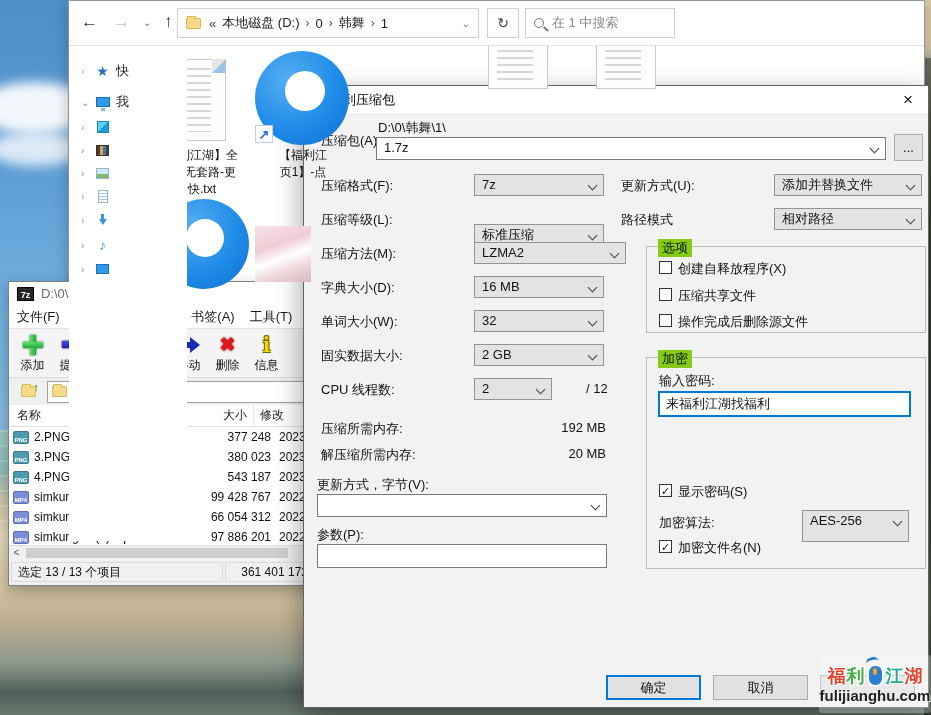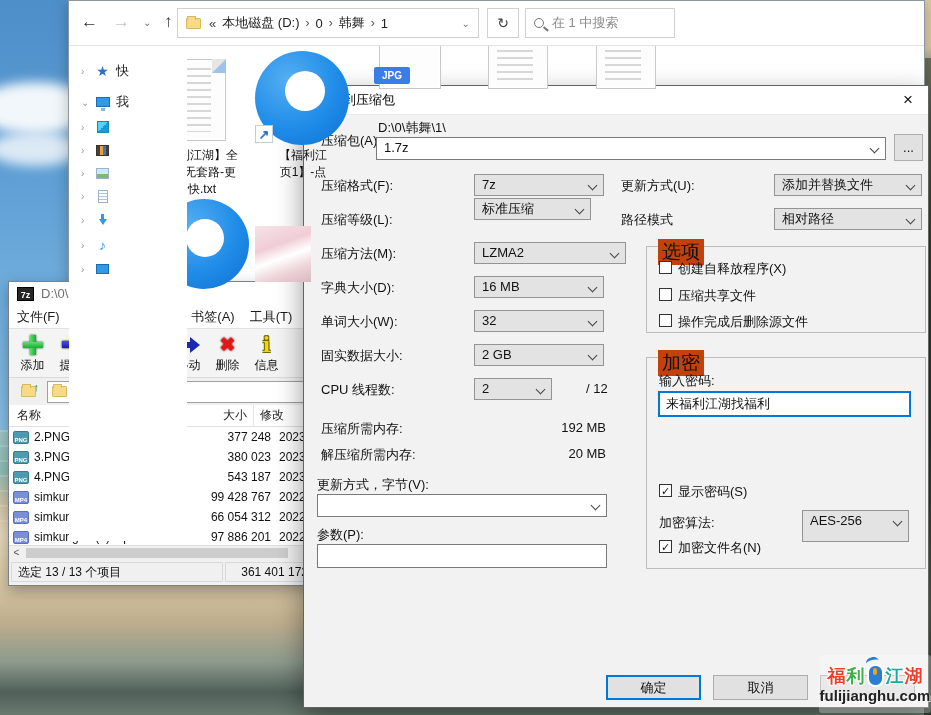--- a/index.html
+++ b/index.html
@@ -17,21 +17,21 @@
   
   .win{position:absolute;background:#fff;border:1px solid #8f979e;box-shadow:0 6px 18px rgba(0,0,0,.35)}
   .combo{position:absolute;background:#e3e3e3;border:1px solid #949494;font-size:13px;color:#111;line-height:20px;padding:0 20px 0 7px;white-space:nowrap;overflow:hidden}
   .combo.lite{background:#fff;border-color:#7a7a7a}
   .chev{position:absolute;right:7px;top:7px;width:7px;height:7px;border-left:1.5px solid #444;border-bottom:1.5px solid #444;transform:rotate(-45deg)}
   .btn{position:absolute;background:#e1e1e1;border:1px solid #adadad;font-size:13px;color:#111;text-align:center}
   .cb{position:absolute;width:13px;height:13px;background:#fff;border:1px solid #333;font-size:11px;line-height:12px;text-align:center;color:#111}
   .cb-label{position:absolute;font-size:13px;color:#111;white-space:nowrap}
   .lbl{position:absolute;font-size:13px;color:#111;white-space:nowrap}
   .group{position:absolute;border:1px solid #bdbdbd}
-  .group-title{position:absolute;top:-8px;left:11px;background:#c2410c;padding:0 4px;font-size:19px;color:#111}
+  .group-title{position:absolute;top:-8px;left:11px;background:#84cc16;padding:0 4px;font-size:13px;color:#111}
 
   
   .explorer{left:68px;top:0;width:857px;height:540px;box-shadow:0 4px 14px rgba(0,0,0,.25)}
   .ex-toolbar{position:absolute;left:0;top:0;width:100%;height:45px;background:#fff;border-bottom:1px solid #e3e3e3;z-index:3}
   .navg{position:absolute;top:11px;font-size:17px;color:#333}
   .box{position:absolute;top:7px;height:30px;background:#fff;border:1px solid #d0d0d0;display:flex;align-items:center;font-size:13px;color:#222}
   .crumb-sep{color:#555;margin:0 6px;font-size:12px}
   .folder{position:relative;width:15px;height:11px;background:#f7d98a;border:1px solid #d9b95e;border-radius:1px}
   .folder::before{content:"";position:absolute;left:0;top:-3px;width:7px;height:3px;background:#f7d98a;border:1px solid #d9b95e;border-bottom:none;border-radius:1px 1px 0 0}
   .lens{position:relative;width:10px;height:10px;border:1.6px solid #777;border-radius:50%}
@@ -236,24 +236,20 @@
 
     <div class="donut" style="left:186px;top:50px;width:94px;height:94px">
         <div class="donut-hole" style="left:30px;top:20px;width:40px;height:40px"></div>
       </div>
     <div class="sc-badge" style="left:186px;top:124px">↗</div>
     <div class="file-label" style="left:186px;top:146px;width:96px">
       <div>【福利江</div>
       <div>页1】-点</div>
     </div>
 
-    <div class="doc-icon" style="left:310px;top:12px;width:62px;height:76px">
-      <div class="doc-fold" style="border-top-color:#3a7de8"></div>
-      <div class="jpg-chip" style="left:-6px;bottom:4px;width:36px;height:17px;line-height:17px">JPG</div>
-    </div>
 
     <div class="doc-icon" style="left:419px;top:12px;width:60px;height:76px">
         <div class="doc-lines"></div>
         <div class="doc-fold" style="border-top-color:#cfcfcf"></div>
       </div>
     <div class="doc-icon" style="left:527px;top:12px;width:60px;height:76px">
         <div class="doc-lines"></div>
         <div class="doc-fold" style="border-top-color:#cfcfcf"></div>
       </div>
 
@@ -398,21 +394,21 @@
   </div>
 
   <span class="lbl" style="left:17px;top:46px">压缩包(A)</span>
   <span class="lbl" style="left:74px;top:33px">D:\0\韩舞\1\</span>
   <div class="combo lite" style="left:72px;top:51px;width:510px;height:23px"><span>1.7z</span><span class="chev"></span></div>
   <div class="btn" style="left:590px;top:48px;width:29px;height:27px;line-height:25px">...</div>
 
   <span class="lbl" style="left:17px;top:91px">压缩格式(F):</span>
   <div class="combo" style="left:170px;top:88px;width:130px;height:22px"><span>7z</span><span class="chev"></span></div>
   <span class="lbl" style="left:17px;top:125px">压缩等级(L):</span>
-  <div class="combo" style="left:170px;top:112px;width:117px;height:22px"><span>标准压缩</span><span class="chev"></span></div>
+  <div class="combo" style="left:170px;top:138px;width:130px;height:22px"><span>标准压缩</span><span class="chev"></span></div>
   <span class="lbl" style="left:17px;top:159px">压缩方法(M):</span>
   <div class="combo" style="left:170px;top:156px;width:152px;height:22px"><span>LZMA2</span><span class="chev"></span></div>
   <span class="lbl" style="left:17px;top:193px">字典大小(D):</span>
   <div class="combo" style="left:170px;top:190px;width:130px;height:22px"><span>16 MB</span><span class="chev"></span></div>
   <span class="lbl" style="left:17px;top:227px">单词大小(W):</span>
   <div class="combo" style="left:170px;top:224px;width:130px;height:22px"><span>32</span><span class="chev"></span></div>
   <span class="lbl" style="left:17px;top:261px">固实数据大小:</span>
   <div class="combo" style="left:170px;top:258px;width:130px;height:22px"><span>2 GB</span><span class="chev"></span></div>
   <span class="lbl" style="left:17px;top:295px">CPU 线程数:</span>
   <div class="combo" style="left:170px;top:292px;width:78px;height:22px"><span>2</span><span class="chev"></span></div>

